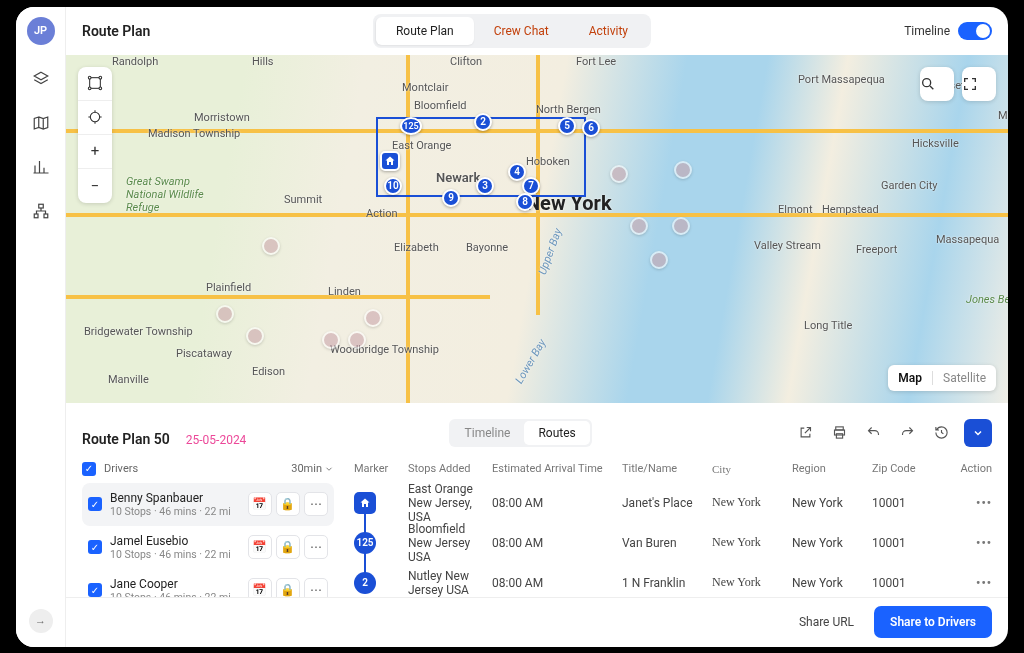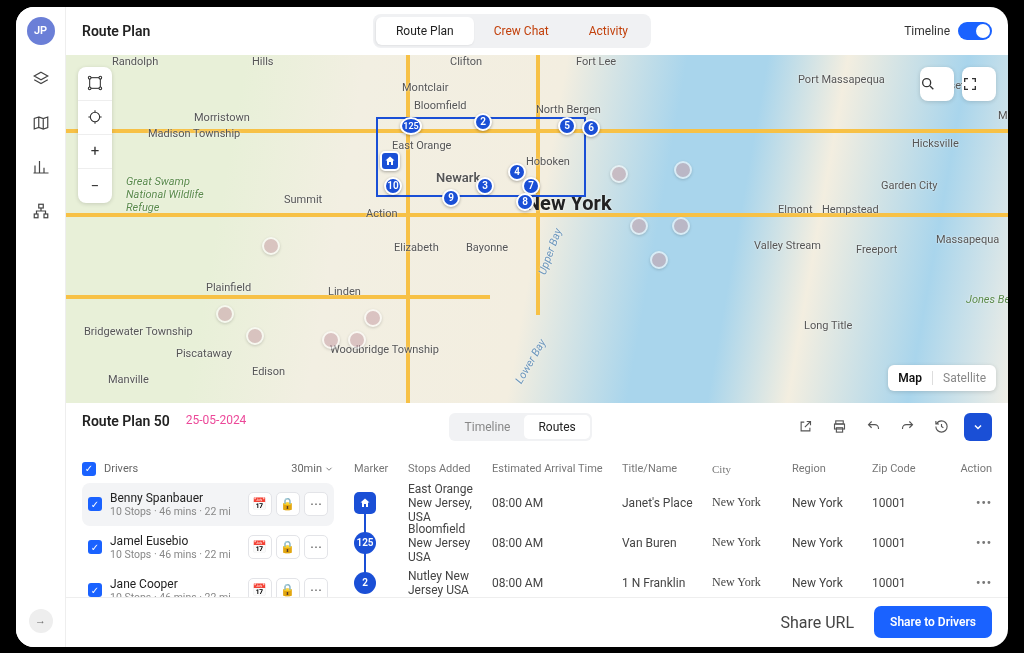--- a/index.html
+++ b/index.html
@@ -32,21 +32,21 @@
   .map-ctrl { position:absolute; left:12px; top:12px; background:#fff; border-radius:8px; box-shadow:0 1px 4px rgba(0,0,0,.15); display:flex; flex-direction:column;}
   .map-ctrl button { width:34px; height:34px; border:none; background:none; cursor:pointer; font-size:15px; color:#333; display:flex; align-items:center; justify-content:center; border-bottom:1px solid #eee;}
   .map-ctrl button:last-child{border:none;}
   .map-topright { position:absolute; right:12px; top:12px; display:flex; gap:8px;}
   .map-topright button{ width:34px; height:34px; border:none; background:#fff; border-radius:8px; box-shadow:0 1px 4px rgba(0,0,0,.15); cursor:pointer; color:#333;}
   .maptype { position:absolute; right:12px; bottom:12px; background:#fff; border-radius:6px; box-shadow:0 1px 4px rgba(0,0,0,.15); display:flex; font-size:12px; padding:6px 10px; gap:10px;}
   .maptype span{cursor:pointer; color:#888;}
   .maptype span.active{color:#111; font-weight:600;}
   .maptype .div{width:1px; background:#ddd;}
   .panel { flex:1; display:flex; flex-direction:column; padding: 10px 16px 0; overflow:hidden;}
-  .panel-head { display:flex; align-items:flex-start; gap:16px; height:34px;}
+  .panel-head { display:flex; align-items:flex-end; gap:16px; height:34px;}
   .plan-name { font-size:14px; font-weight:600; color:#222;}
   .plan-date { font-size:12px; color:#ec4899;}
   .seg { margin:0 auto; display:flex; background:#f1f2f4; border-radius:6px; padding:2px;}
   .seg span{ font-size:12px; padding:5px 14px; border-radius:5px; color:#888; cursor:pointer;}
   .seg span.active{ background:#fff; color:#222;}
   .panel-actions { display:flex; gap:10px; align-items:center;}
   .ic-btn { width:24px; height:24px; border:none; background:none; cursor:pointer; color:#555; font-size:14px; display:flex; align-items:center; justify-content:center;}
   .expand-btn { width:28px; height:28px; background:#1a4fd6; border-radius:6px; border:none; color:#fff; cursor:pointer; display:flex; align-items:center; justify-content:center;}
   .content-row { display:flex; gap:20px; flex:1; margin-top:8px; overflow:hidden;}
   .drivers-col { width:252px; }
@@ -63,21 +63,21 @@
   .stops-col { flex:1; }
   .tbl-hdr { display:flex; font-size:11px; color:#777; height:28px; align-items:center; }
   .c-marker{width:54px;} .c-stop{flex:1.3;} .c-eta{width:130px;} .c-title{width:90px;} .c-city{width:80px;font-family:Liberation Serif, serif;} .c-region{width:80px;} .c-zip{width:70px;} .c-action{width:50px; text-align:right;}
   .tbl-row { display:flex; font-size:12px; color:#444; height:40px; align-items:center;}
   .tbl-row .c-marker{display:flex; justify-content:flex-start; position:relative;}
   .mk { width:22px; height:22px; border-radius:50%; background:#1a4fd6; color:#fff; font-size:10px; font-weight:600; display:flex; align-items:center; justify-content:center; z-index:1;}
   .mk.sq { border-radius:5px;}
   .vline { position:absolute; left:10px; top:20px; width:2px; height:26px; background:#1a4fd6;}
   .dots { letter-spacing:1px; cursor:pointer; color:#777; font-weight:700;}
   .footer { height:50px; display:flex; align-items:center; justify-content:flex-end; gap:20px; padding:0 16px; border-top:1px solid #eee;}
-  .link { font-size:16px; color:#444; cursor:pointer;}
+  .link { font-size:12px; color:#444; cursor:pointer;}
   .primary { background:#1a62ff; color:#fff; border:none; padding:9px 16px; border-radius:7px; font-size:12px; font-weight:600; cursor:pointer;}
   svg{display:block;}
 </style>
 </head>
 <body>
 
 <div class="frame">
   <div class="sidebar">
     <div class="avatar">JP</div>
     <div class="sb-icon">

